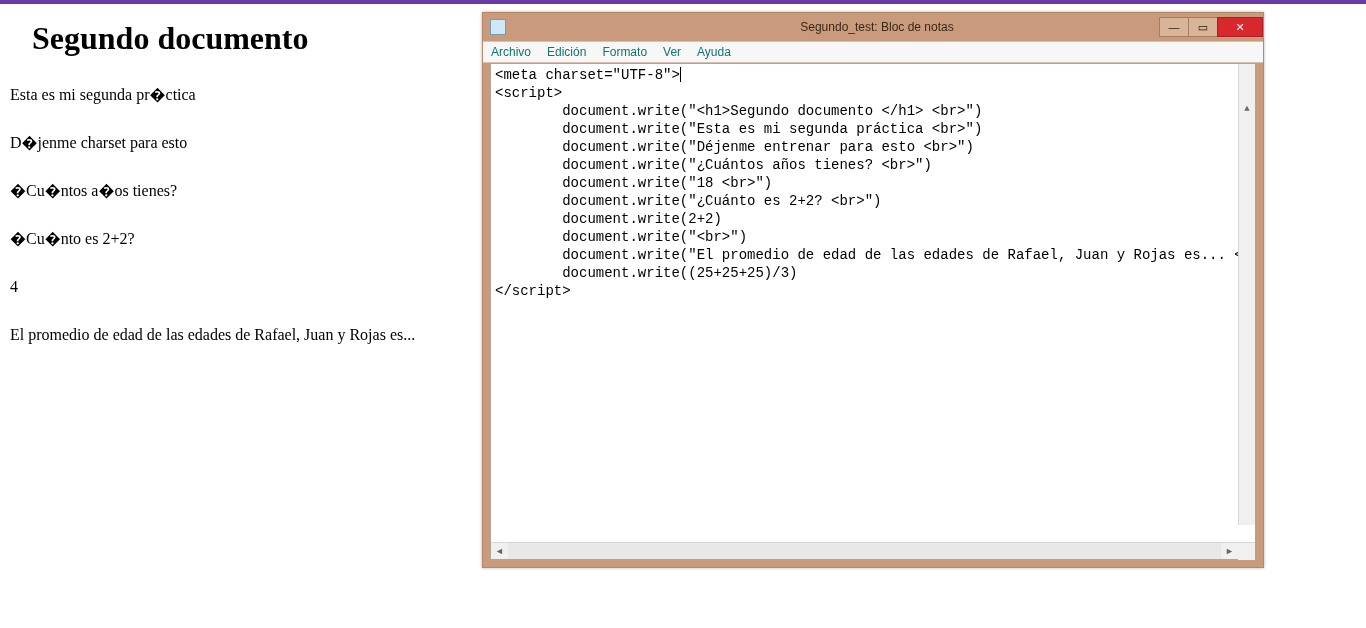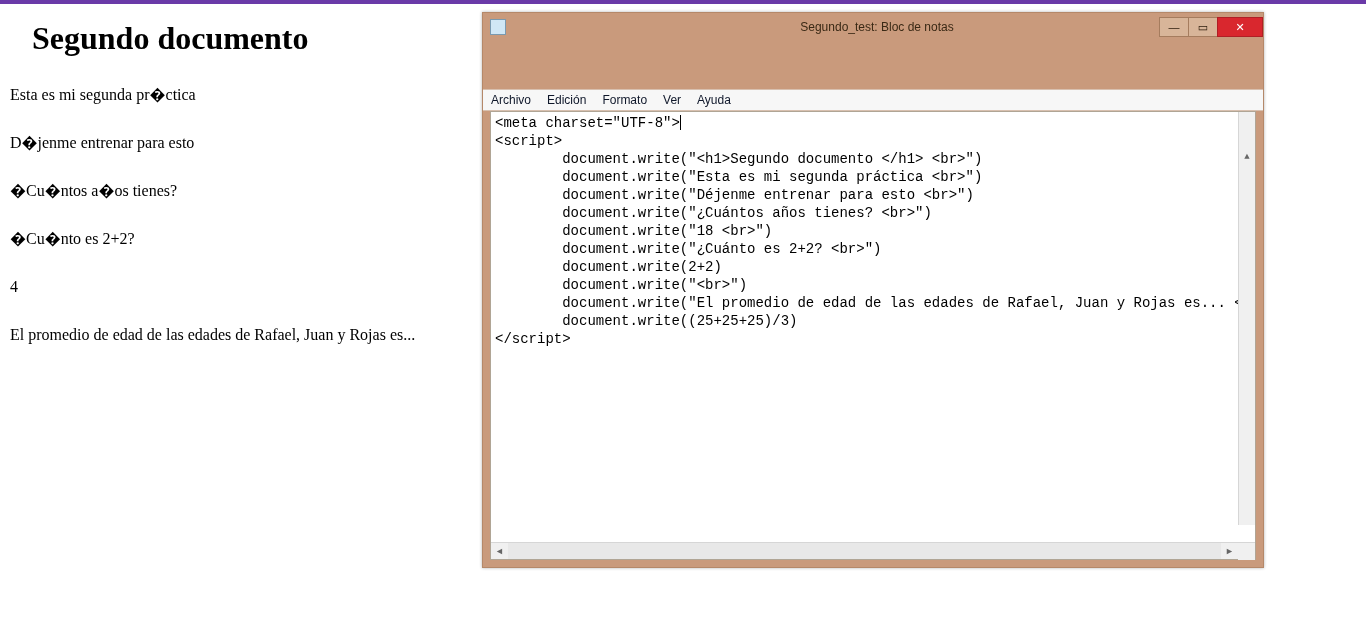--- a/index.html
+++ b/index.html
@@ -97,24 +97,23 @@
       border-color: #b01f25;
       width: 46px;
     }
     .menubar {
       height: 22px;
       background: #f7f7f7;
       display: flex;
       align-items: center;
       font-family: "Segoe UI", Arial, sans-serif;
       font-size: 12px;
-      color: #0f172a;
+      color: #0f766e;
       border-top: 1px solid #d8c0af;
       border-bottom: 1px solid #d8c0af;
-      margin-top: 48px;
     }
     .menubar .menu-item {
       padding: 0 8px;
       line-height: 22px;
     }
     .editor-area {
       flex: 1;
       background: #ffffff;
       margin: 0 7px 7px 7px;
       position: relative;
@@ -186,21 +185,21 @@
     }
   </style>
 </head>
 <body>
 
 <div class="top-bar"></div>
 
 <div class="browser-output">
   <h1>Segundo documento</h1>
   <div class="line">Esta es mi segunda pr�ctica</div>
-  <div class="line">D�jenme entrenar para esto</div>
+  <div class="line">D�jenme charset para esto</div>
   <div class="line">�Cu�ntos a�os tienes?</div>
   <div class="line">�Cu�nto es 2+2?</div>
   <div class="line">4</div>
   <div class="line">El promedio de edad de las edades de Rafael, Juan y Rojas es...</div>
 </div>
 
 <div class="notepad-window">
   <div class="titlebar">
     <div class="app-icon"></div>
     <div class="title-text">Segundo_test: Bloc de notas</div>

